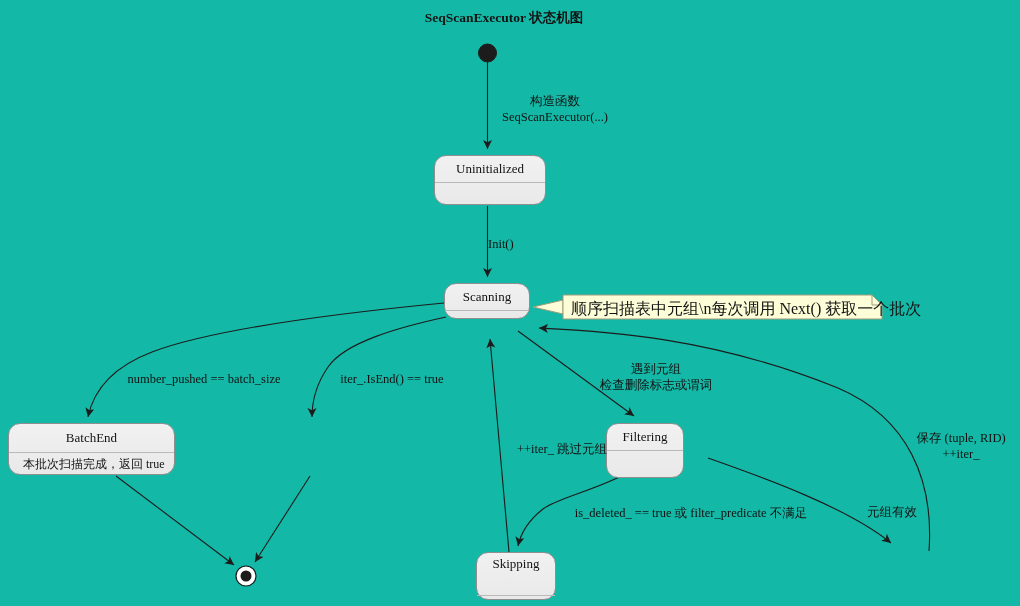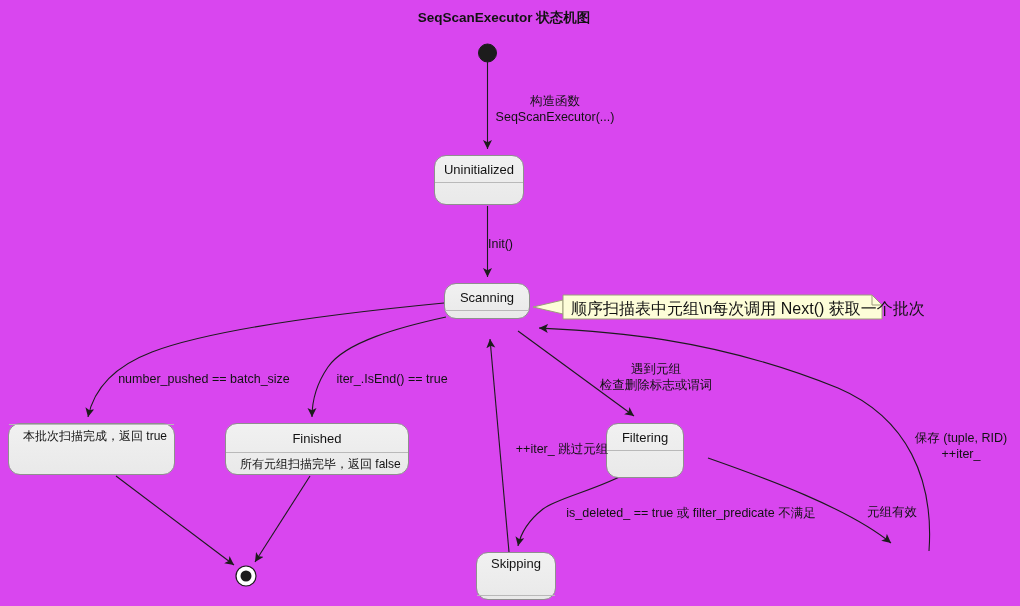--- a/index.html
+++ b/index.html
@@ -6,22 +6,22 @@
     --state-fill:#F1F1F1;
     --state-fill2:#E9E9E9;
     --state-border:#8F8F8F;
     --note-fill:#FDFDD8;
     --note-border:#9D9D7C;
     --edge:#1C1C1C;
     --text:#121212;
   }
   html,body{margin:0;padding:0;background:#fff;}
   .canvas{
-    position:relative;width:1020px;height:606px;background:#d946ef;overflow:hidden;
-    font-family:Liberation Sans, sans-serif;color:var(--text);
+    position:relative;width:1020px;height:606px;background:#14b8a6;overflow:hidden;
+    font-family:Liberation Serif, serif;color:var(--text);
   }
   .diagram-title{
     position:absolute;top:9px;left:504px;transform:translateX(-50%);
     font-size:13.5px;font-weight:bold;white-space:nowrap;
   }
   svg.edges{position:absolute;left:0;top:0;}
   .state{
     position:absolute;border:1px solid var(--state-border);border-radius:12px;
     background:linear-gradient(to bottom,var(--state-fill),var(--state-fill2));
     box-sizing:border-box;display:flex;flex-direction:column;
@@ -79,38 +79,35 @@
       <path d="M563,295 L872,295 L882,305 L882,319 L563,319 Z" fill="#FDFDD8" stroke="#9D9D7C" stroke-width="1"></path>
       <path d="M872,295 L872,305 L882,305" fill="none" stroke="#9D9D7C" stroke-width="1"></path>
     </g>
 
     <g>
       <circle cx="246" cy="576" r="10" fill="#ffffff" stroke="#1C1C1C" stroke-width="1.2"></circle>
       <circle cx="246" cy="576" r="5.5" fill="#1C1C1C"></circle>
     </g>
   </svg>
 
-  <div class="state" style="left:434px;top:155px;width:90px;height:50px;">
+  <div class="state" style="left:434px;top:155px;width:112px;height:50px;">
     <div class="state-title">Uninitialized</div>
     <div class="state-body"></div>
   </div>
 
   <div class="state" style="left:444px;top:283px;width:86px;height:36px;">
     <div class="state-title">Scanning</div>
     <div class="state-body"></div>
   </div>
 
   <div class="state tall" style="left:8px;top:423px;width:167px;height:52px;">
+    <div class="state-title">BatchEnd</div>
     <div class="state-body">本批次扫描完成，返回 true</div>
   </div>
 
-  <div class="state tall" style="left:225px;top:423px;width:184px;height:52px;">
-    <div class="state-title">Finished</div>
-    <div class="state-body">所有元组扫描完毕，返回 false</div>
-  </div>
 
   <div class="state" style="left:606px;top:423px;width:78px;height:55px;">
     <div class="state-title">Filtering</div>
     <div class="state-body"></div>
   </div>
 
   <div class="state" style="left:476px;top:552px;width:80px;height:48px;gap:21px;">
     <div class="state-title">Skipping</div>
     <div class="state-body"></div>
   </div>

